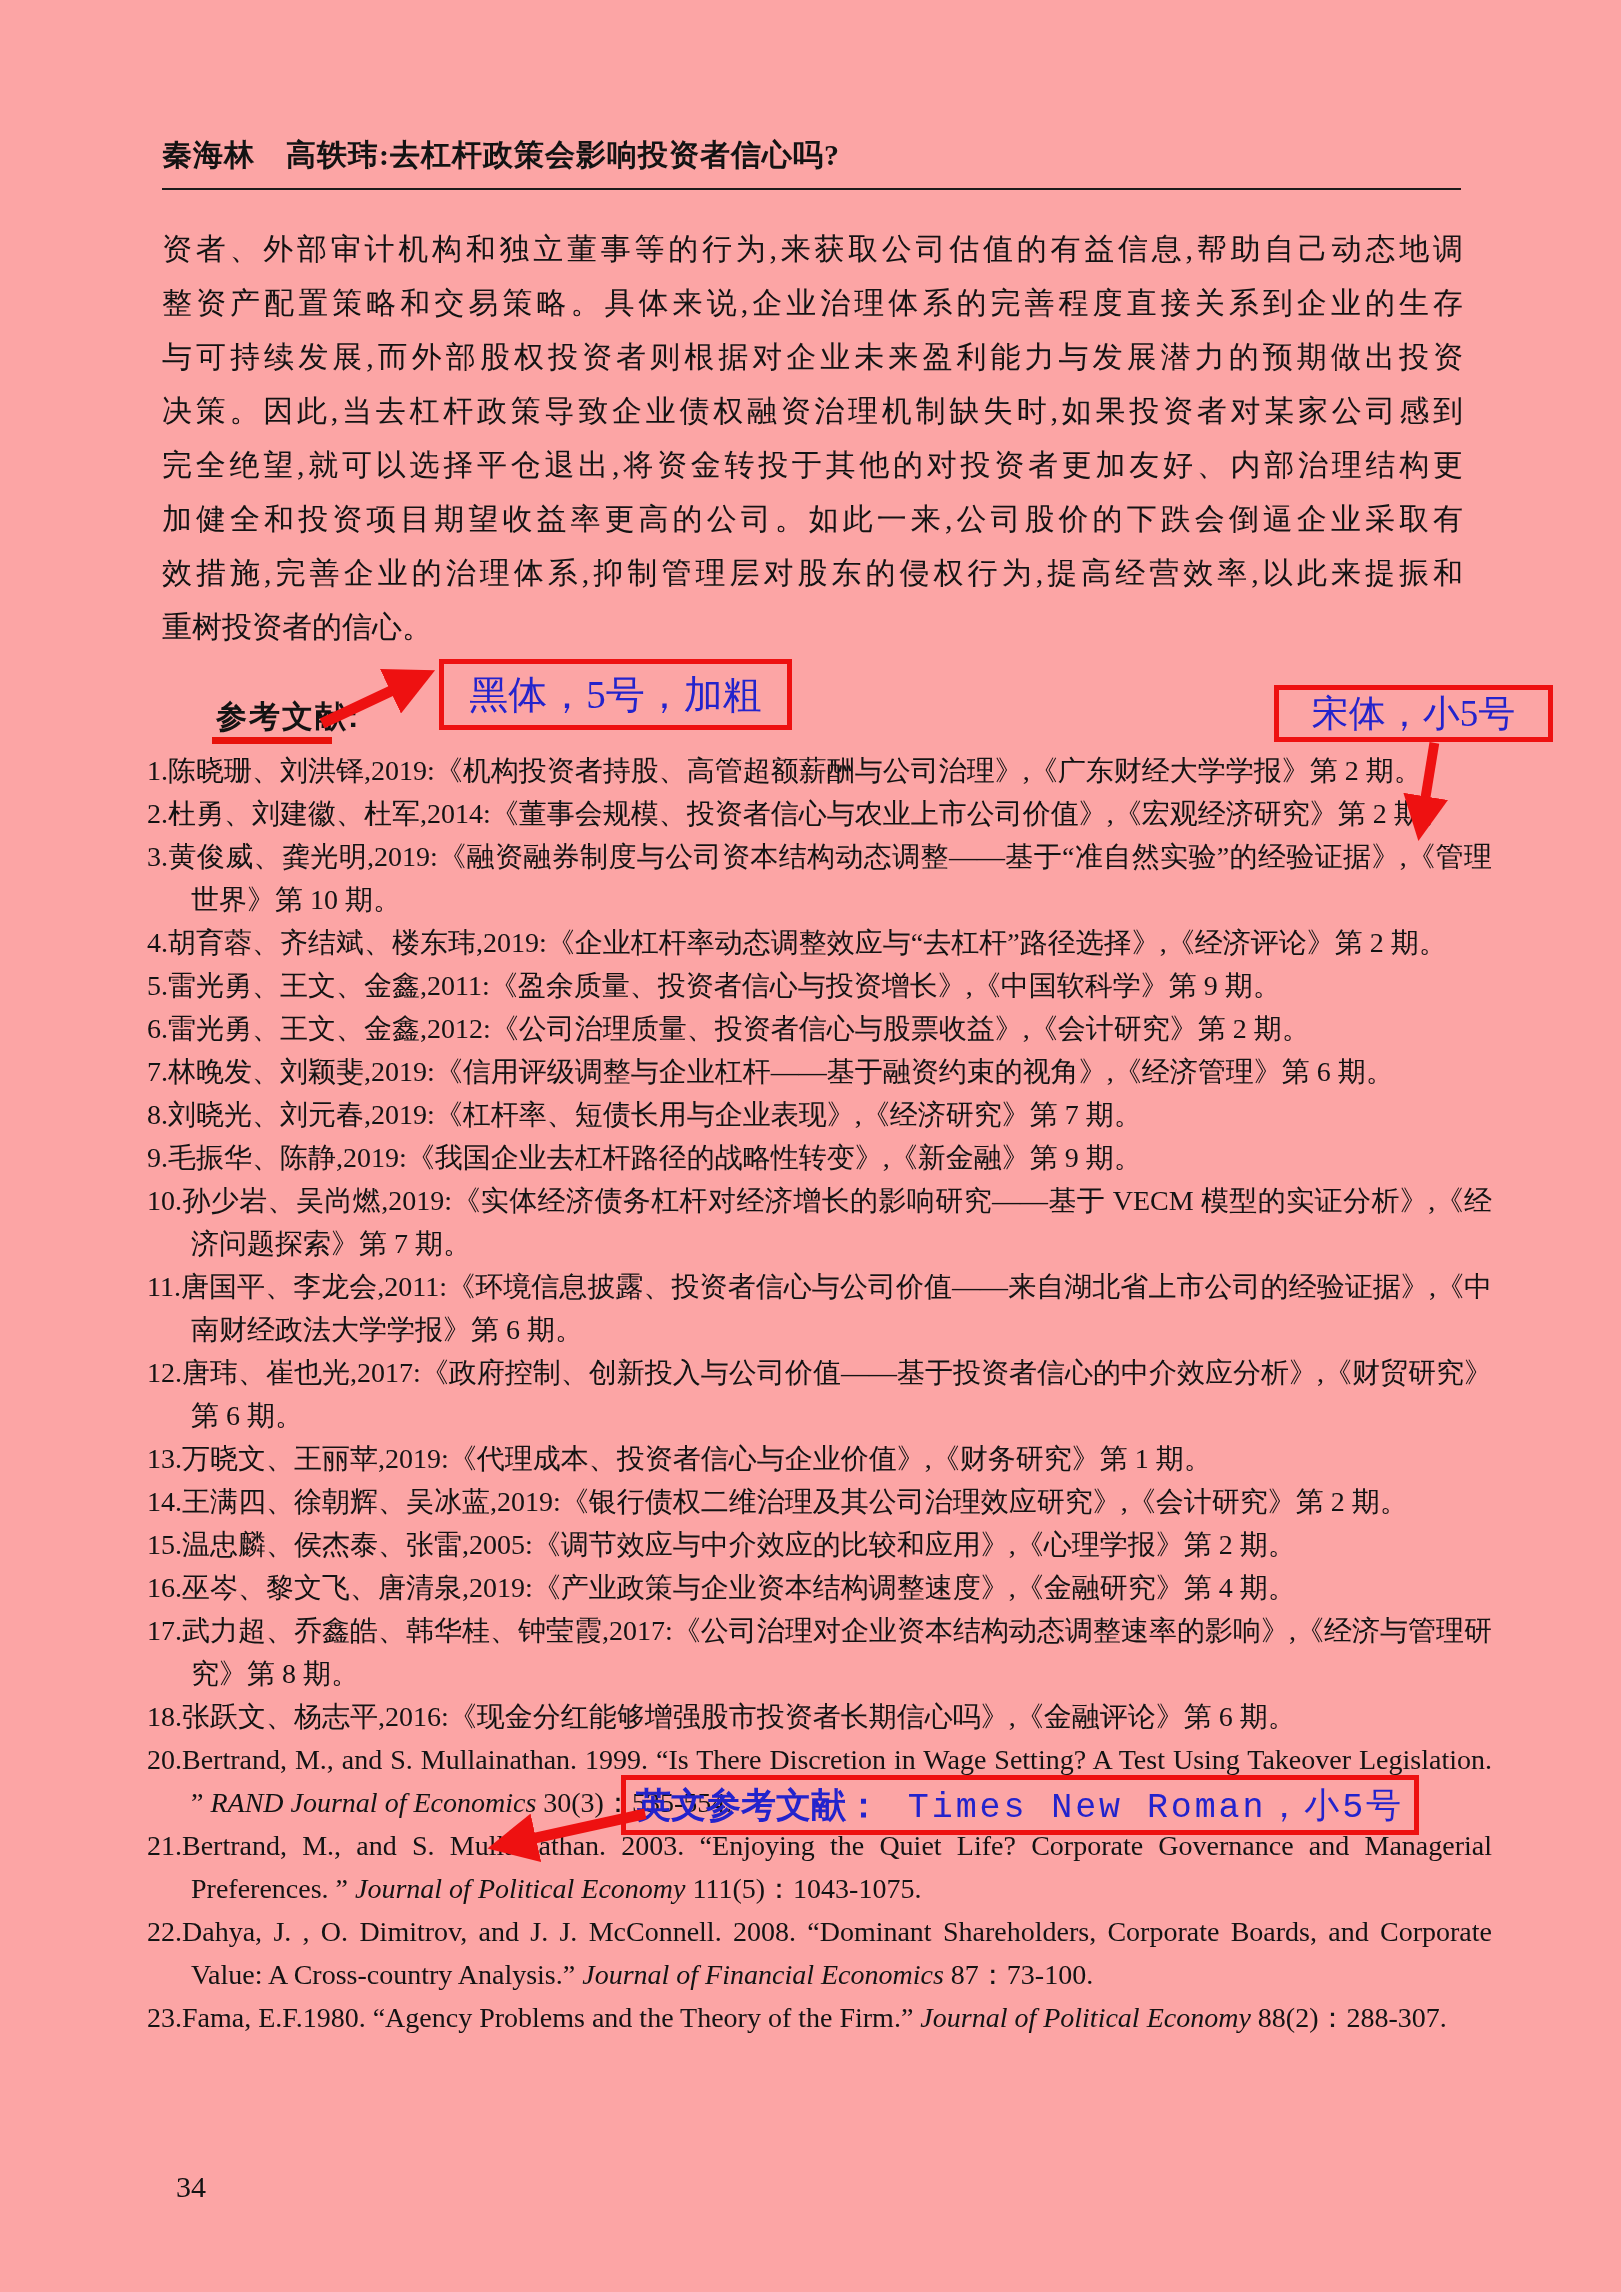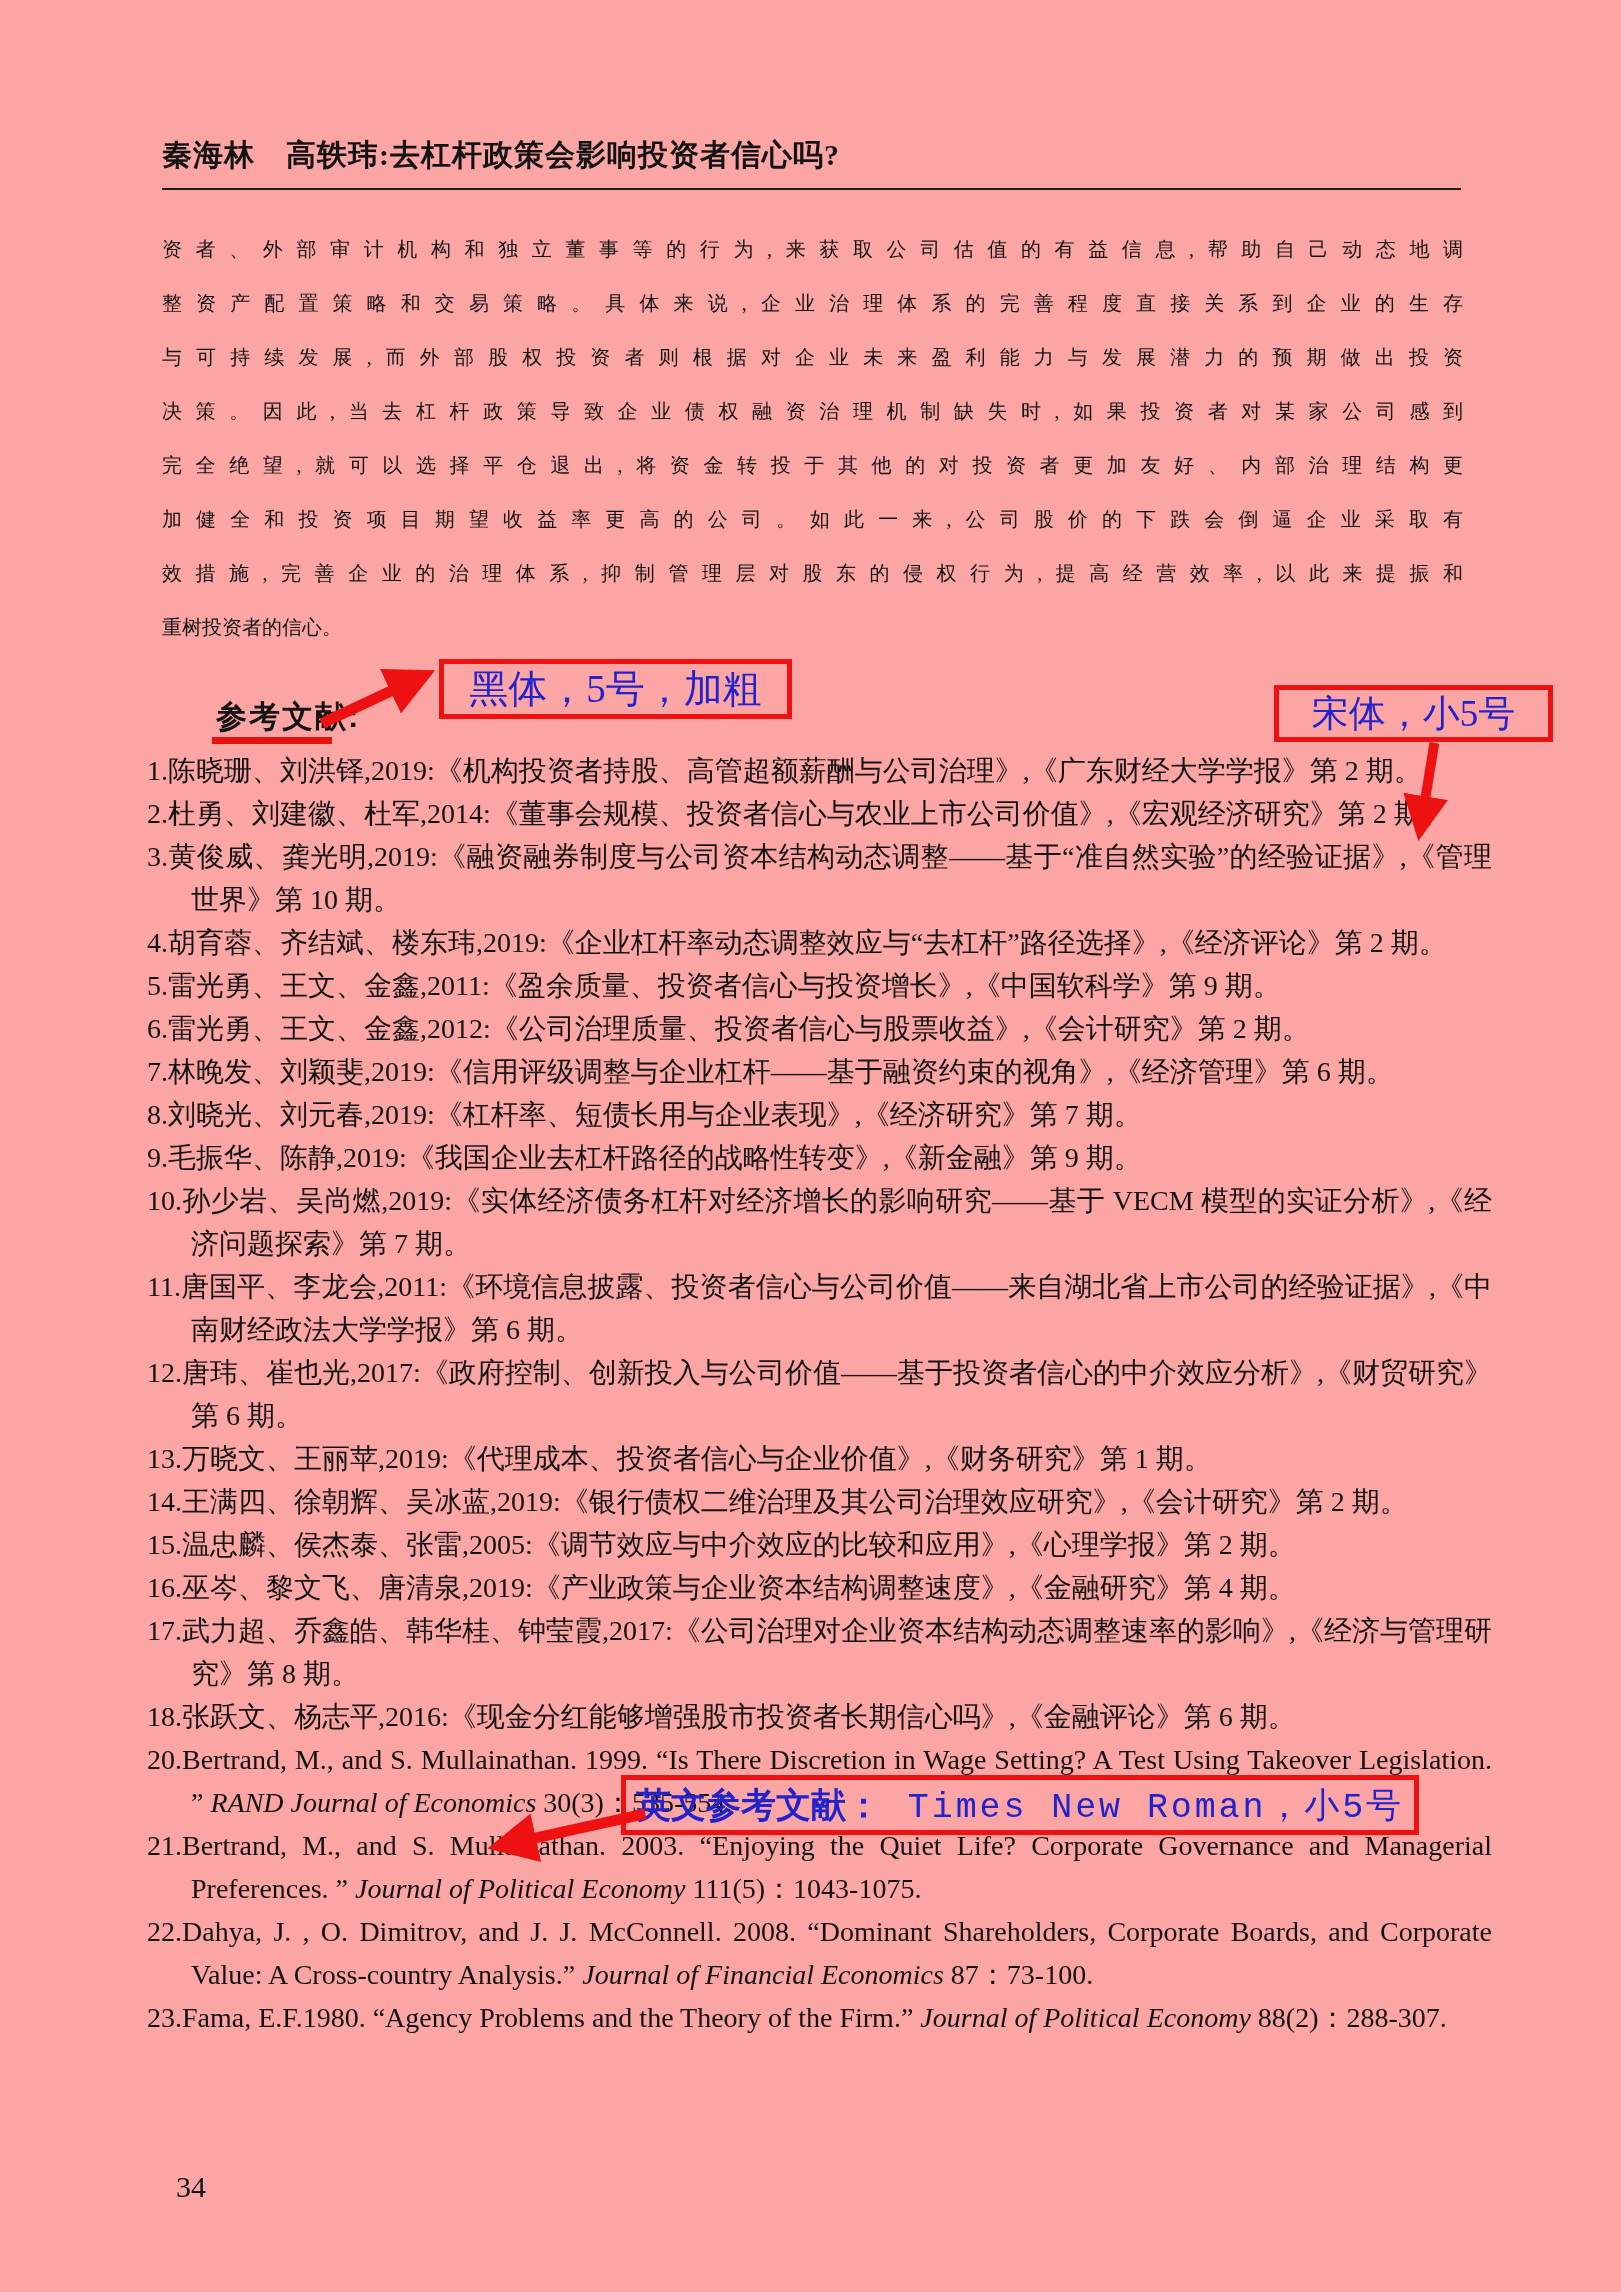--- a/index.html
+++ b/index.html
@@ -15,21 +15,21 @@
   }
   
   .doc-header { position: absolute; left: 162px; top: 135px; width: 1301px; }
   .header-text {
     font-size: 30px; font-weight: bold; letter-spacing: 1px;
     font-family: "Liberation Serif", serif;
   }
   .header-rule { margin-top: 11.8px; border-bottom: 2.9px solid #1c1c1c; width: 1299px; }
 
   
-  .body-par { position: absolute; left: 162px; top: 222px; width: 1301px; font-size: 20px; }
+  .body-par { position: absolute; left: 162px; top: 222px; width: 1301px; font-size: 30px; }
   .par-line { height: 54px; line-height: 54px; text-align: justify; text-align-last: justify; white-space: normal; }
   .par-line.last { text-align-last: left; }
 
   
   .ref-heading {
     position: absolute; left: 216px; top: 696px;
     font-family: "Liberation Sans", sans-serif;
     font-weight: bold; font-size: 31px; letter-spacing: 2px;
   }
   .ref-underline { position: absolute; left: 212px; top: 737px; width: 120px; height: 6.9px; background: #e8120c; }
@@ -42,21 +42,21 @@
 
   .page-number { position: absolute; left: 176px; top: 2170px; font-size: 30px; }
 
   
   .ann-box {
     position: absolute; border: 5.9px solid #ee1111; color: #2323cc;
     display: flex; align-items: center; justify-content: center;
     box-sizing: border-box; background: rgba(255,255,255,0.0);
     white-space: nowrap;
   }
-  .box-a { left: 439px; top: 659px; width: 353px; height: 60px; font-size: 39px; }
+  .box-a { left: 439px; top: 659px; width: 353px; height: 71px; font-size: 39px; }
   .box-b { left: 1274px; top: 685px; width: 279px; height: 57px; font-size: 37px; }
   .box-c { left: 621px; top: 1775px; width: 798px; height: 60px; font-size: 35px; gap: 21px; }
   .box-c .cjk { font-weight: bold; margin-right: 5.9px; }
   .box-c .latin { font-family: Liberation Mono, monospace; letter-spacing: 2.9px; }
 
   .arrow-svg { position: absolute; overflow: visible; }
 </style>
 </head>
 <body>
 

